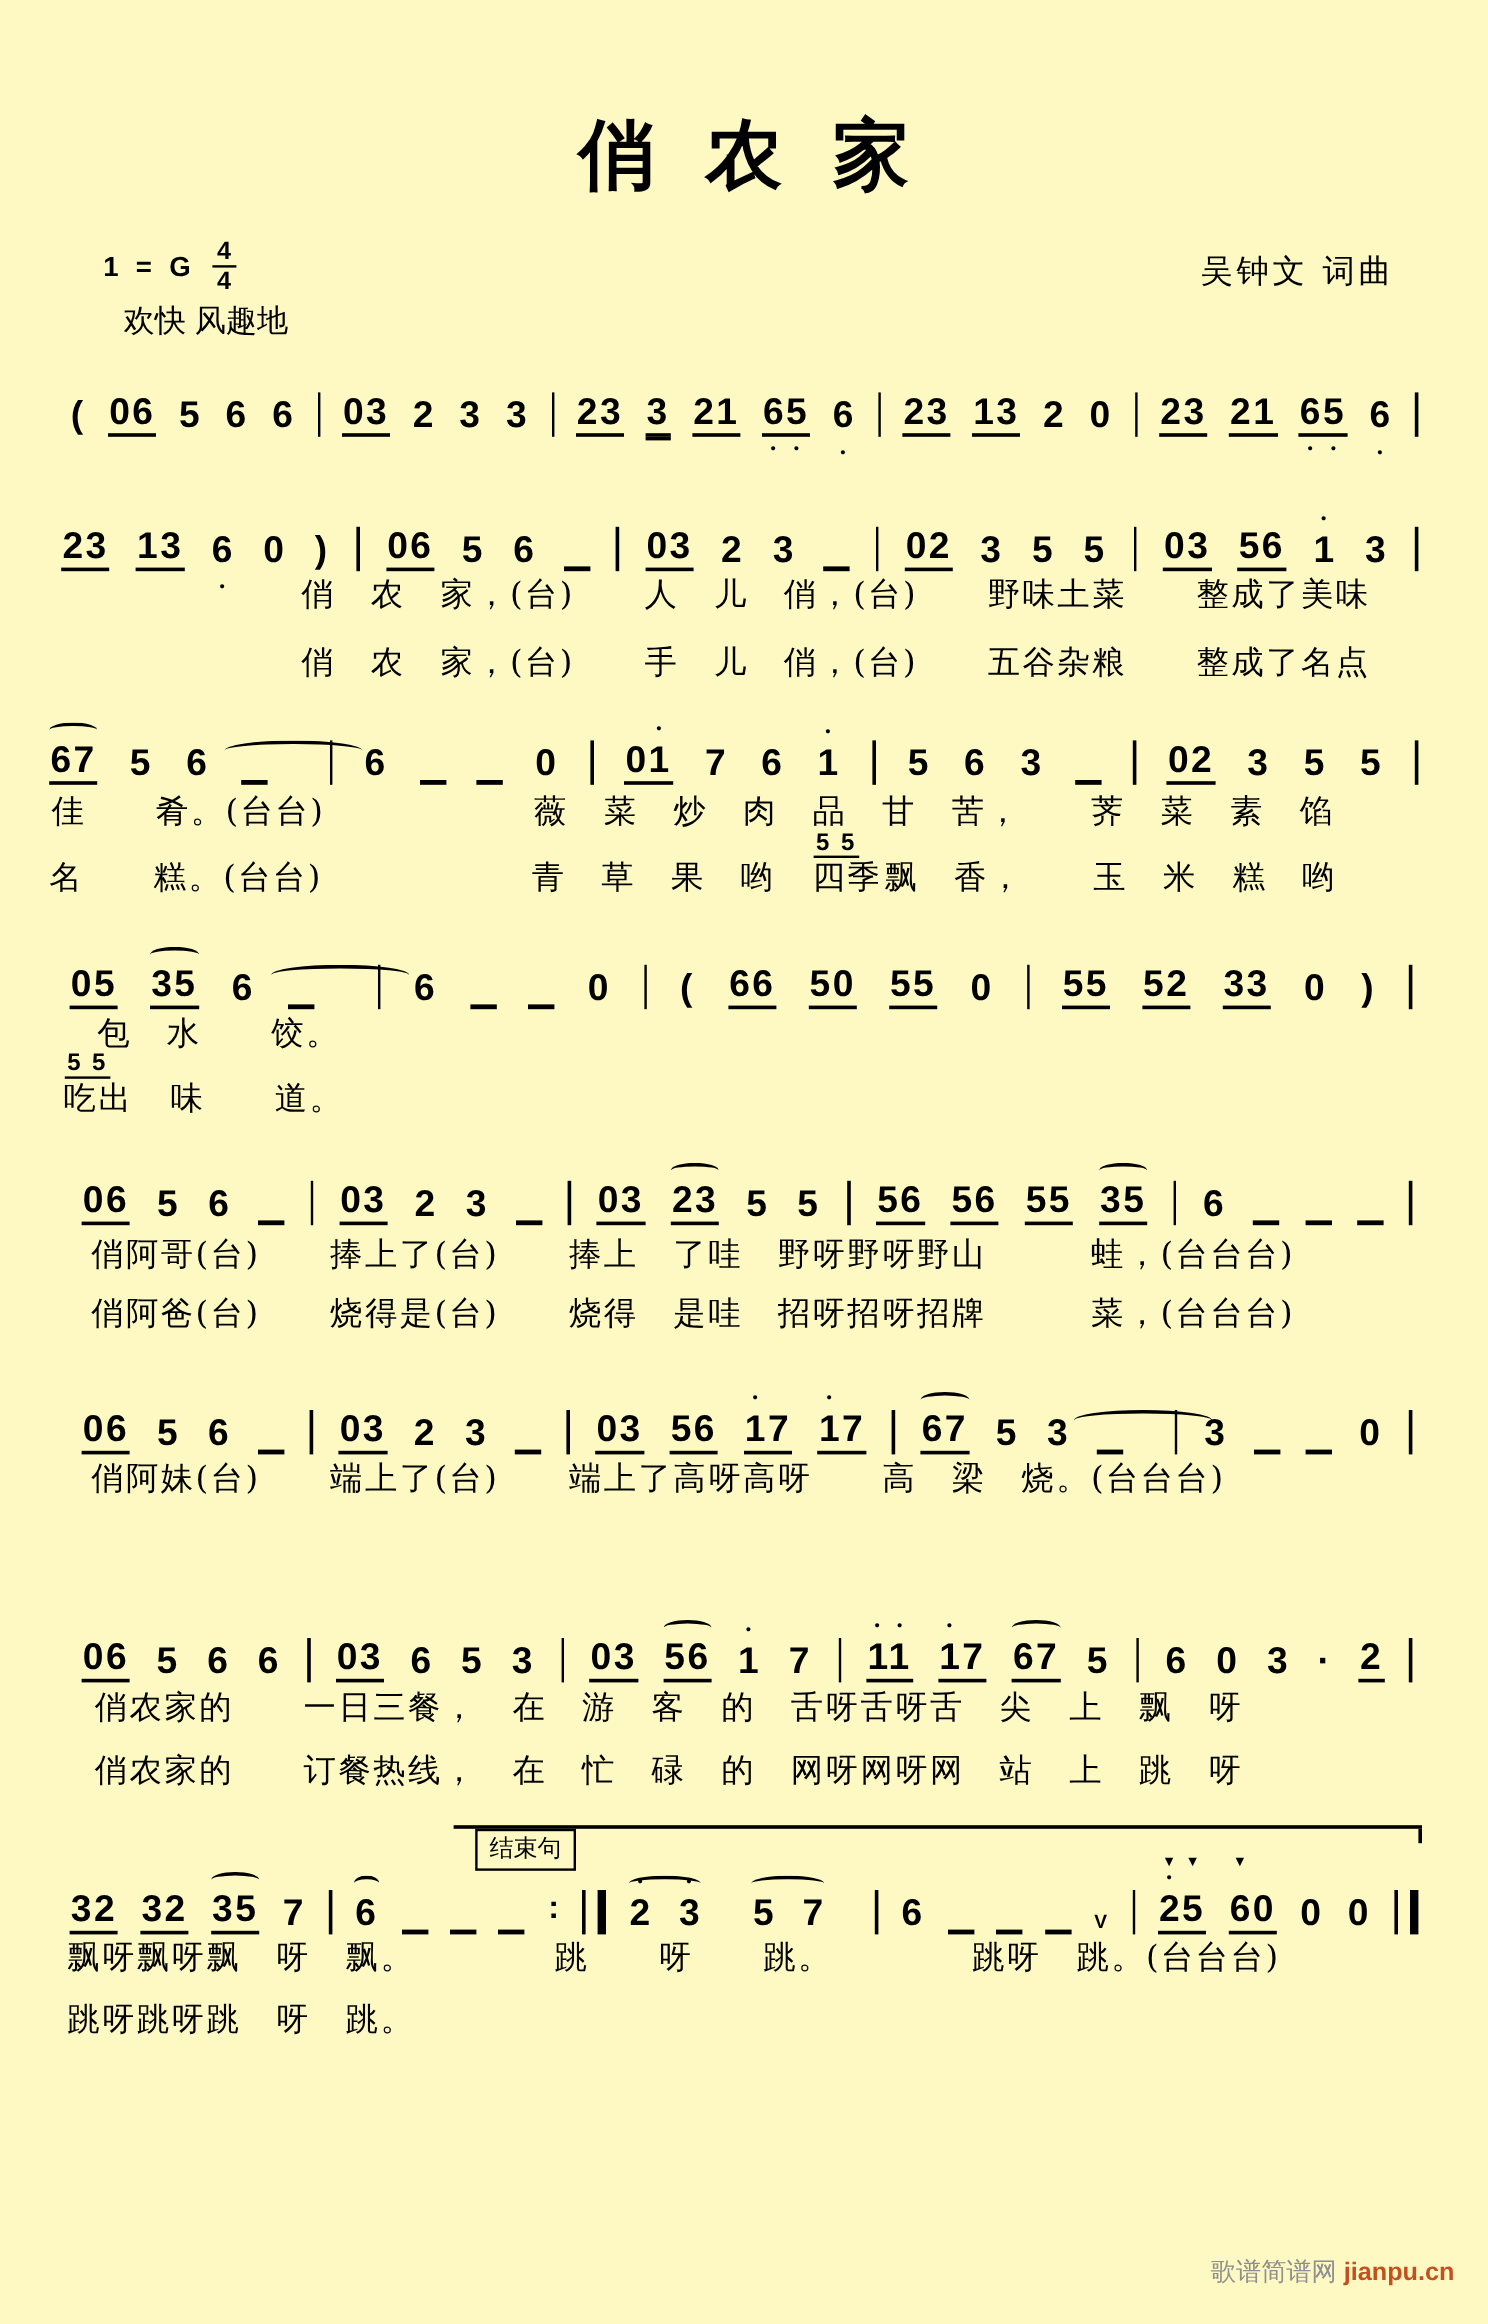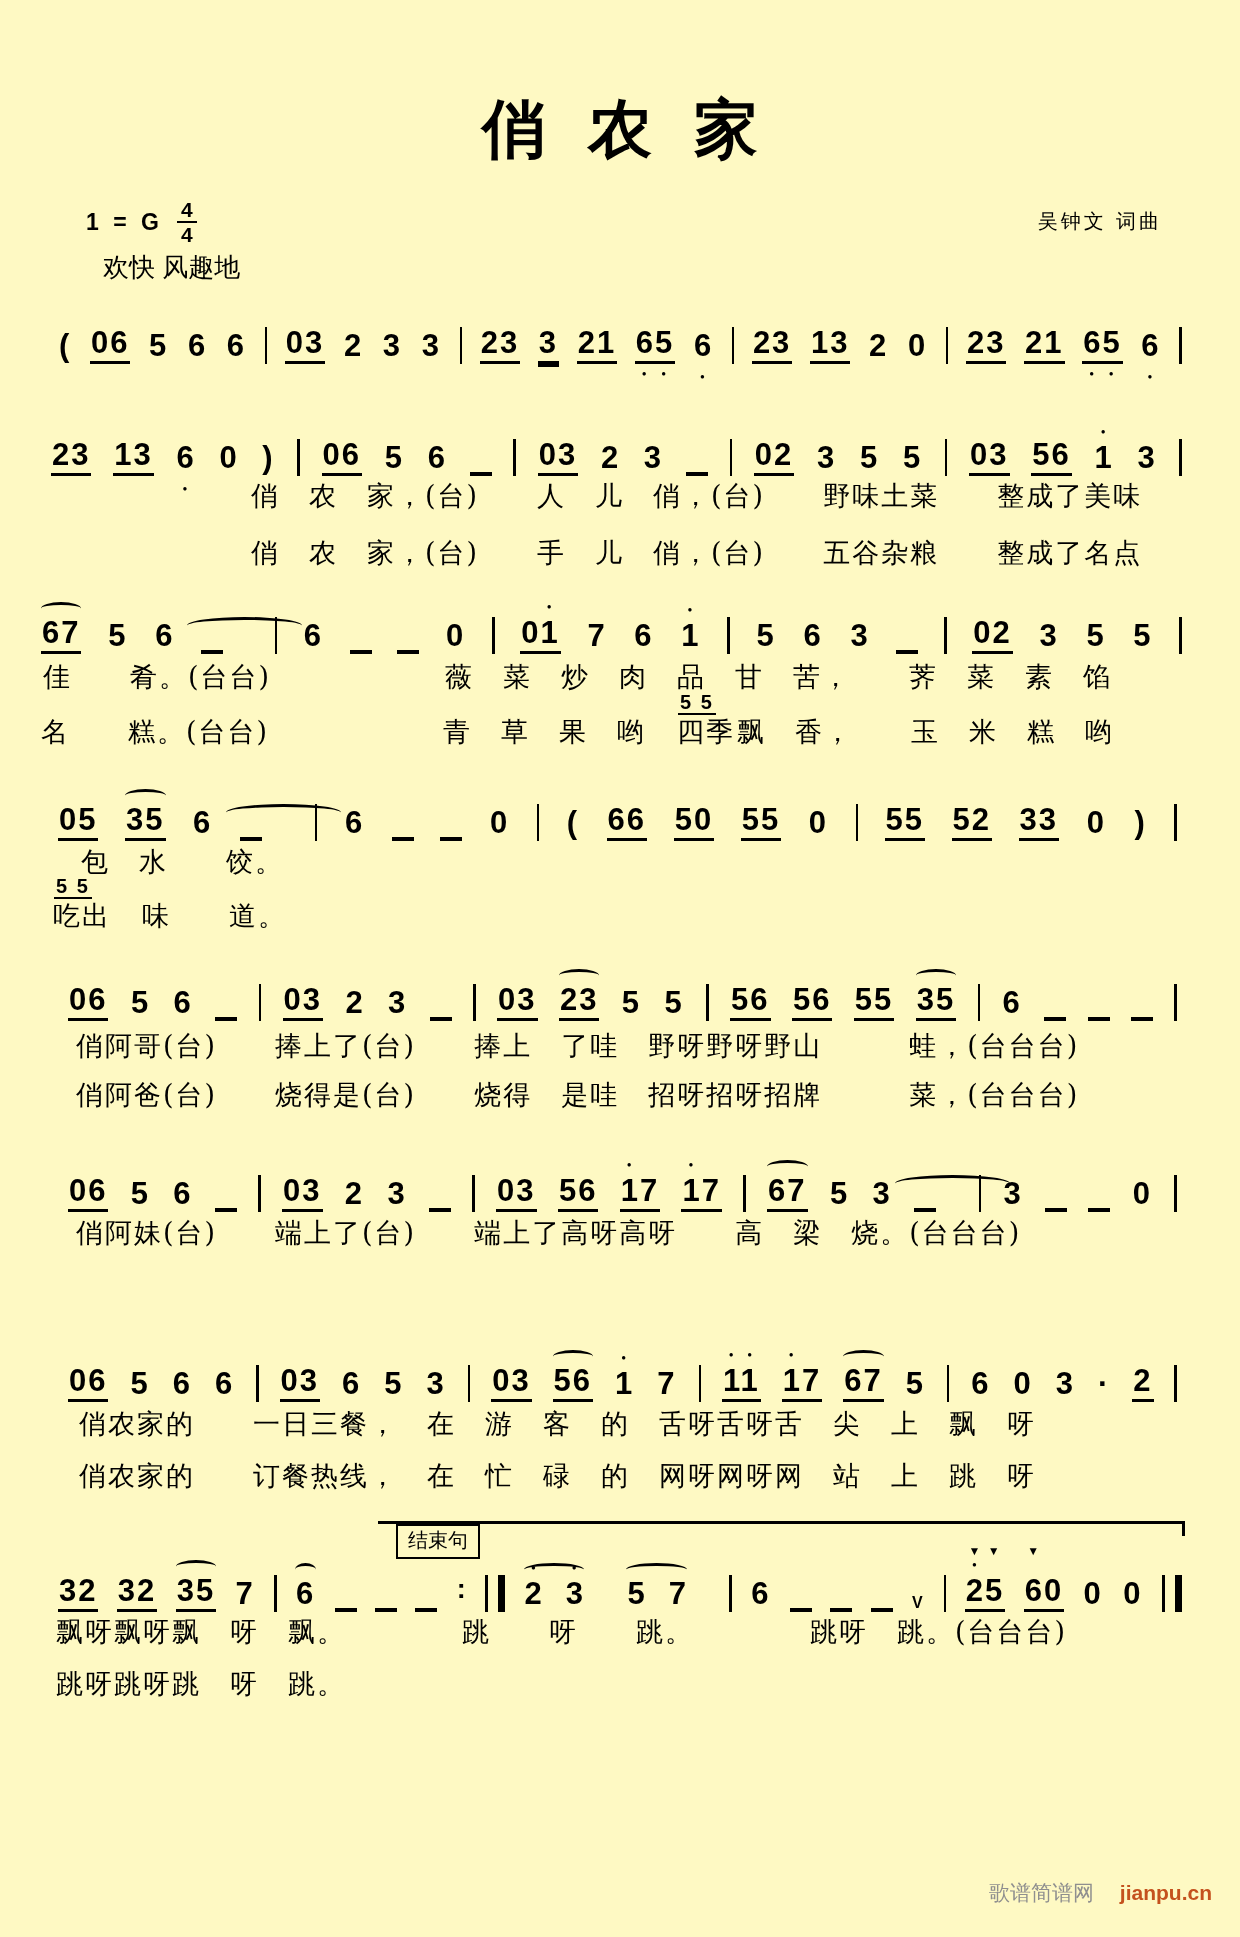--- a/index.html
+++ b/index.html
@@ -8,21 +8,21 @@
   .title{position:absolute;top:86px;left:0;right:0;text-align:center;
          font-family:"DejaVu Serif","Liberation Serif",serif;font-weight:bold;font-size:64px;
          letter-spacing:42px;text-indent:42px;white-space:nowrap}
   .keysig{position:absolute;left:86px;top:198px;display:flex;align-items:center;
           font-weight:bold;font-size:23px;letter-spacing:4px}
   .meter{display:inline-flex;flex-direction:column;align-items:center;line-height:1.1;
          font-weight:bold;font-size:21px;margin-left:14px;letter-spacing:0}
   .meter .num{border-bottom:2.5px solid #000;padding:0 4px}
   .tempo{position:absolute;left:103px;top:250px;font-size:26px;
          font-family:Liberation Sans, sans-serif}
-  .credit{position:absolute;right:78px;top:208px;font-size:20px;letter-spacing:3px;
+  .credit{position:absolute;right:78px;top:208px;font-size:27px;letter-spacing:3px;
           font-family:"DejaVu Serif","Liberation Serif",serif}
   .line{position:absolute;white-space:nowrap}
   .line.music{display:flex;align-items:flex-end;height:46px;font-weight:bold;font-size:31px}
   .fill{justify-content:space-between}
   .tok{position:relative;display:inline-block;letter-spacing:2px;line-height:1.12;padding:0 1px}
   .music .tok{margin:0 3px}
   .u{border-bottom:3px solid #000}
   .u2{border-bottom:3px solid #000}
   .u2::after{content:"";position:absolute;left:0;right:0;bottom:-6px;height:3px;background:#000}
   .slur::before{content:"";position:absolute;left:0;right:0;top:-14px;height:10px;
@@ -49,21 +49,21 @@
   .stack .top{position:absolute;top:-25px;left:2px;font-family:"Liberation Sans",sans-serif;
               font-weight:bold;font-size:20px;border-bottom:2.5px solid #000;line-height:1.05;
               padding:0 2px;white-space:pre}
   .endwrap{position:absolute;left:378px;top:1521px;width:807px}
   .endline{border-top:3px solid #000;position:relative;height:0}
   .endline::after{content:"";position:absolute;right:0;top:0;width:3px;height:12px;background:#000}
   .endbox{display:inline-block;border:2px solid #000;font-size:20px;padding:1px 10px 3px;
           font-family:"DejaVu Serif","Liberation Serif",serif;margin-left:18px}
   .wm{position:absolute;right:28px;top:1879px;font-size:21px;white-space:nowrap}
   .wm .site{color:#8f8f8f;font-family:"DejaVu Serif","Liberation Serif",serif}
-  .wm .url{color:#c4511d;margin-left:20px;font-weight:bold}
+  .wm .url{color:#c4511d;margin-left:0;font-weight:bold}
 </style>
 </head>
 <body>
 
 <div class="stage" id="stage">
   <div class="title">俏农家</div>
 
   <div class="keysig">
     <span>1 = G</span>
     <span class="meter">

